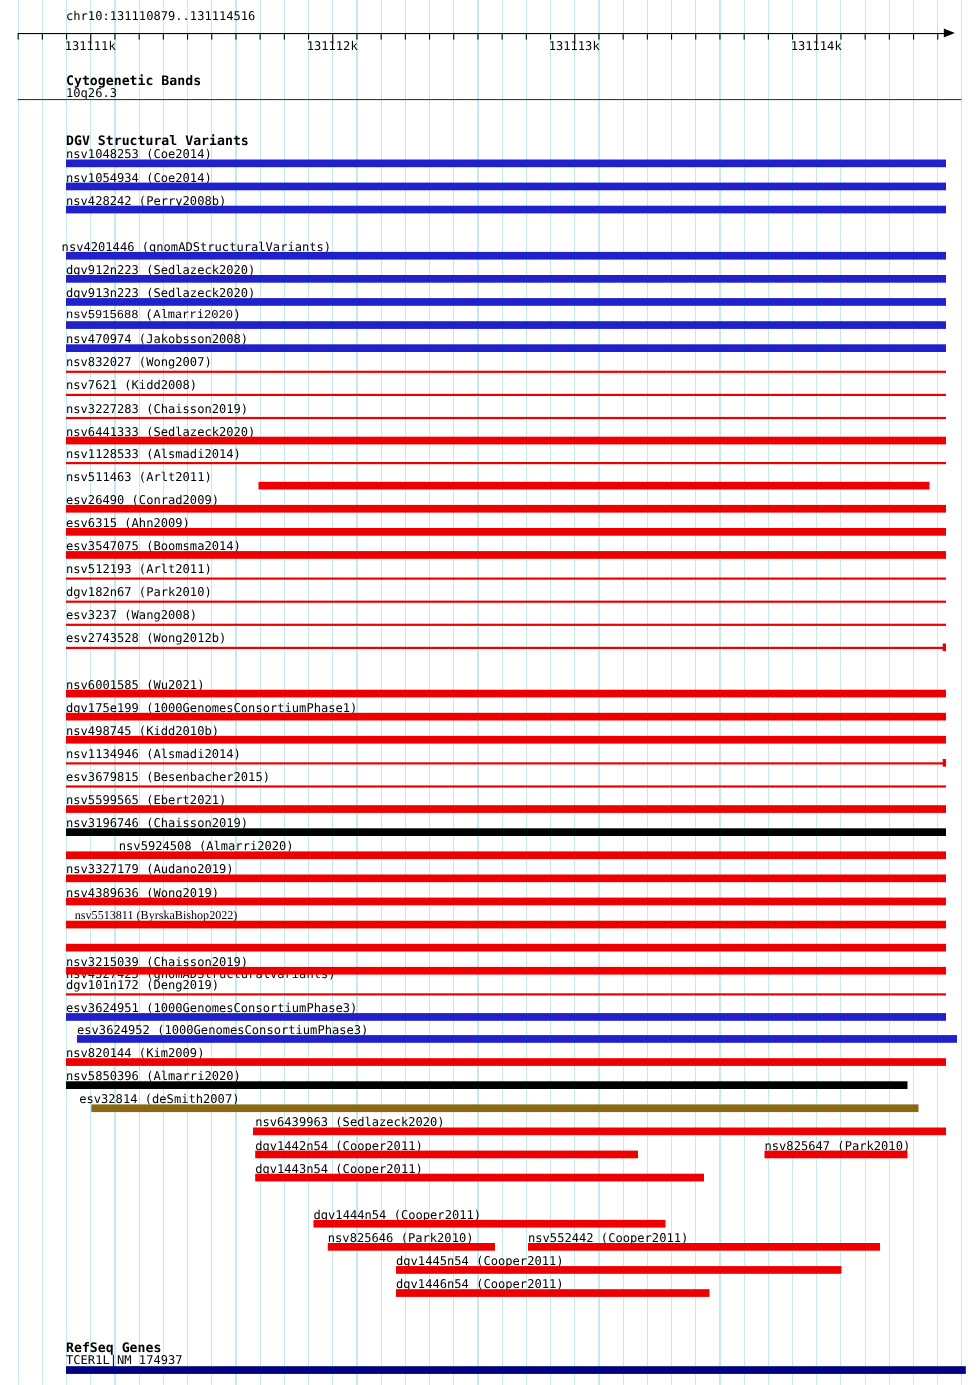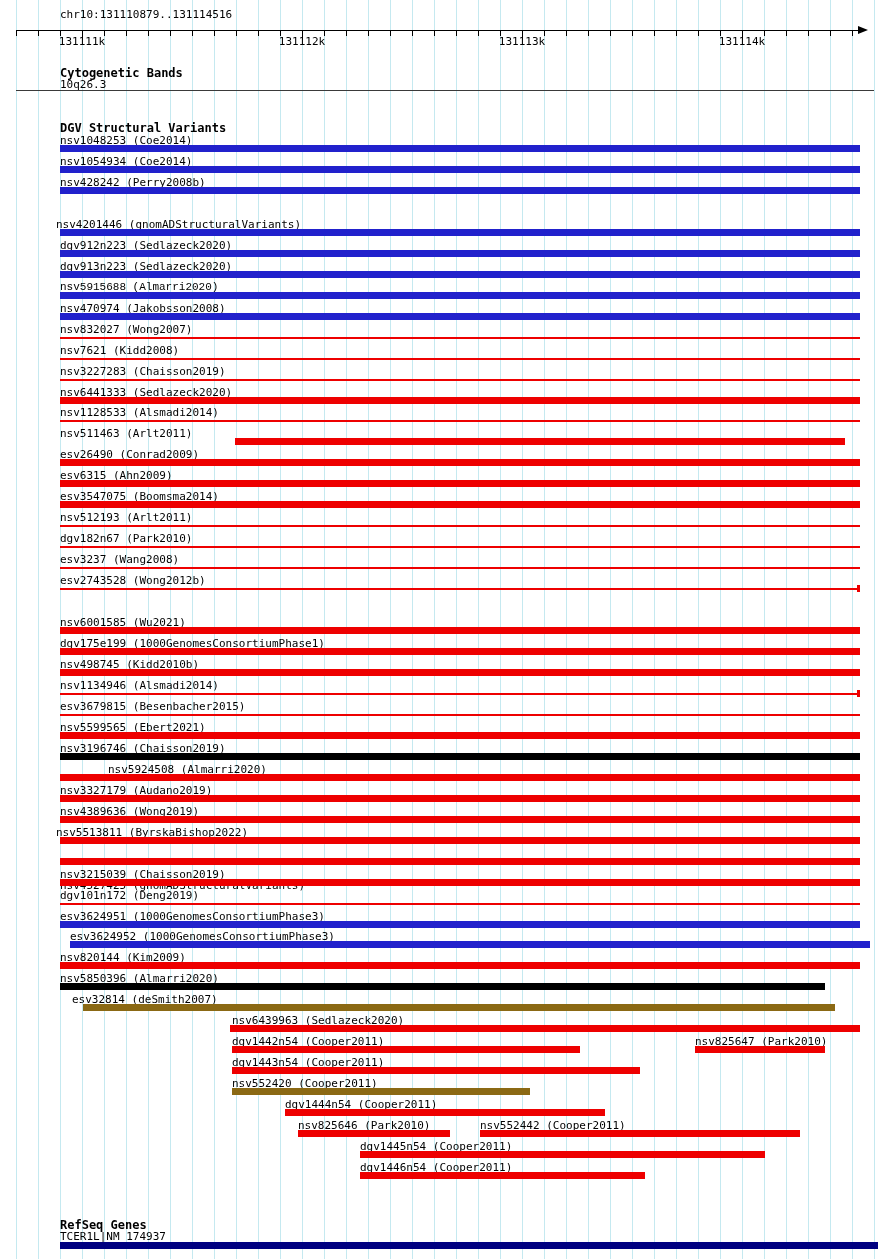--- a/index.html
+++ b/index.html
@@ -214,21 +214,21 @@
       </div>
       <div class="trow" style="top: 650px;">
         <span class="vlabel" style="left: 60px;">nsv3327179 (Audano2019)</span>
         <div class="vbar thick" style="left: 60px; width: 800px; background: rgb(238, 0, 0);"></div>
       </div>
       <div class="trow" style="top: 671px;">
         <span class="vlabel" style="left: 60px;">nsv4389636 (Wong2019)</span>
         <div class="vbar thick" style="left: 60px; width: 800px; background: rgb(238, 0, 0);"></div>
       </div>
       <div class="trow" style="top: 692px;">
-        <span class="vlabel" style="left: 56px;">nsv5513811 (ByrskaBishop2022)</span>
+        <span class="vlabel" style="left: 68px; font-family: Liberation Serif, serif;">nsv5513811 (ByrskaBishop2022)</span>
         <div class="vbar thick" style="left: 60px; width: 800px; background: rgb(238, 0, 0);"></div>
       </div>
       <div class="trow" style="top: 713px;">
         <span class="vlabel" style="left: 60px; margin-top: 32px;">nsv4527425 (gnomADStructuralVariants)</span>
         <div class="vbar thick" style="left: 60px; width: 800px; background: rgb(238, 0, 0);"></div>
       </div>
       <div class="trow" style="top: 734px;">
         <span class="vlabel" style="left: 60px;">nsv3215039 (Chaisson2019)</span>
         <div class="vbar thick" style="left: 60px; width: 800px; background: rgb(238, 0, 0);"></div>
       </div>
@@ -263,24 +263,20 @@
       <div class="trow" style="top: 901px;">
         <span class="vlabel" style="left: 232px;">dgv1442n54 (Cooper2011)</span>
         <div class="vbar thick" style="left: 232px; width: 348px; background: rgb(238, 0, 0);"></div>
         <span class="vlabel" style="left: 695px;">nsv825647 (Park2010)</span>
         <div class="vbar thick" style="left: 695px; width: 130px; background: rgb(238, 0, 0);"></div>
       </div>
       <div class="trow" style="top: 922px;">
         <span class="vlabel" style="left: 232px;">dgv1443n54 (Cooper2011)</span>
         <div class="vbar thick" style="left: 232px; width: 408px; background: rgb(238, 0, 0);"></div>
       </div>
-      <div class="trow" style="top: 943px;">
-        <span class="vlabel" style="left: 232px;">nsv552420 (Cooper2011)</span>
-        <div class="vbar thick" style="left: 232px; width: 298px; background: rgb(139, 105, 20);"></div>
-      </div>
       <div class="trow" style="top: 964px;">
         <span class="vlabel" style="left: 285px;">dgv1444n54 (Cooper2011)</span>
         <div class="vbar thick" style="left: 285px; width: 320px; background: rgb(238, 0, 0);"></div>
       </div>
       <div class="trow" style="top: 985px;">
         <span class="vlabel" style="left: 298px;">nsv825646 (Park2010)</span>
         <div class="vbar thick" style="left: 298px; width: 152px; background: rgb(238, 0, 0);"></div>
         <span class="vlabel" style="left: 480px;">nsv552442 (Cooper2011)</span>
         <div class="vbar thick" style="left: 480px; width: 320px; background: rgb(238, 0, 0);"></div>
       </div>

